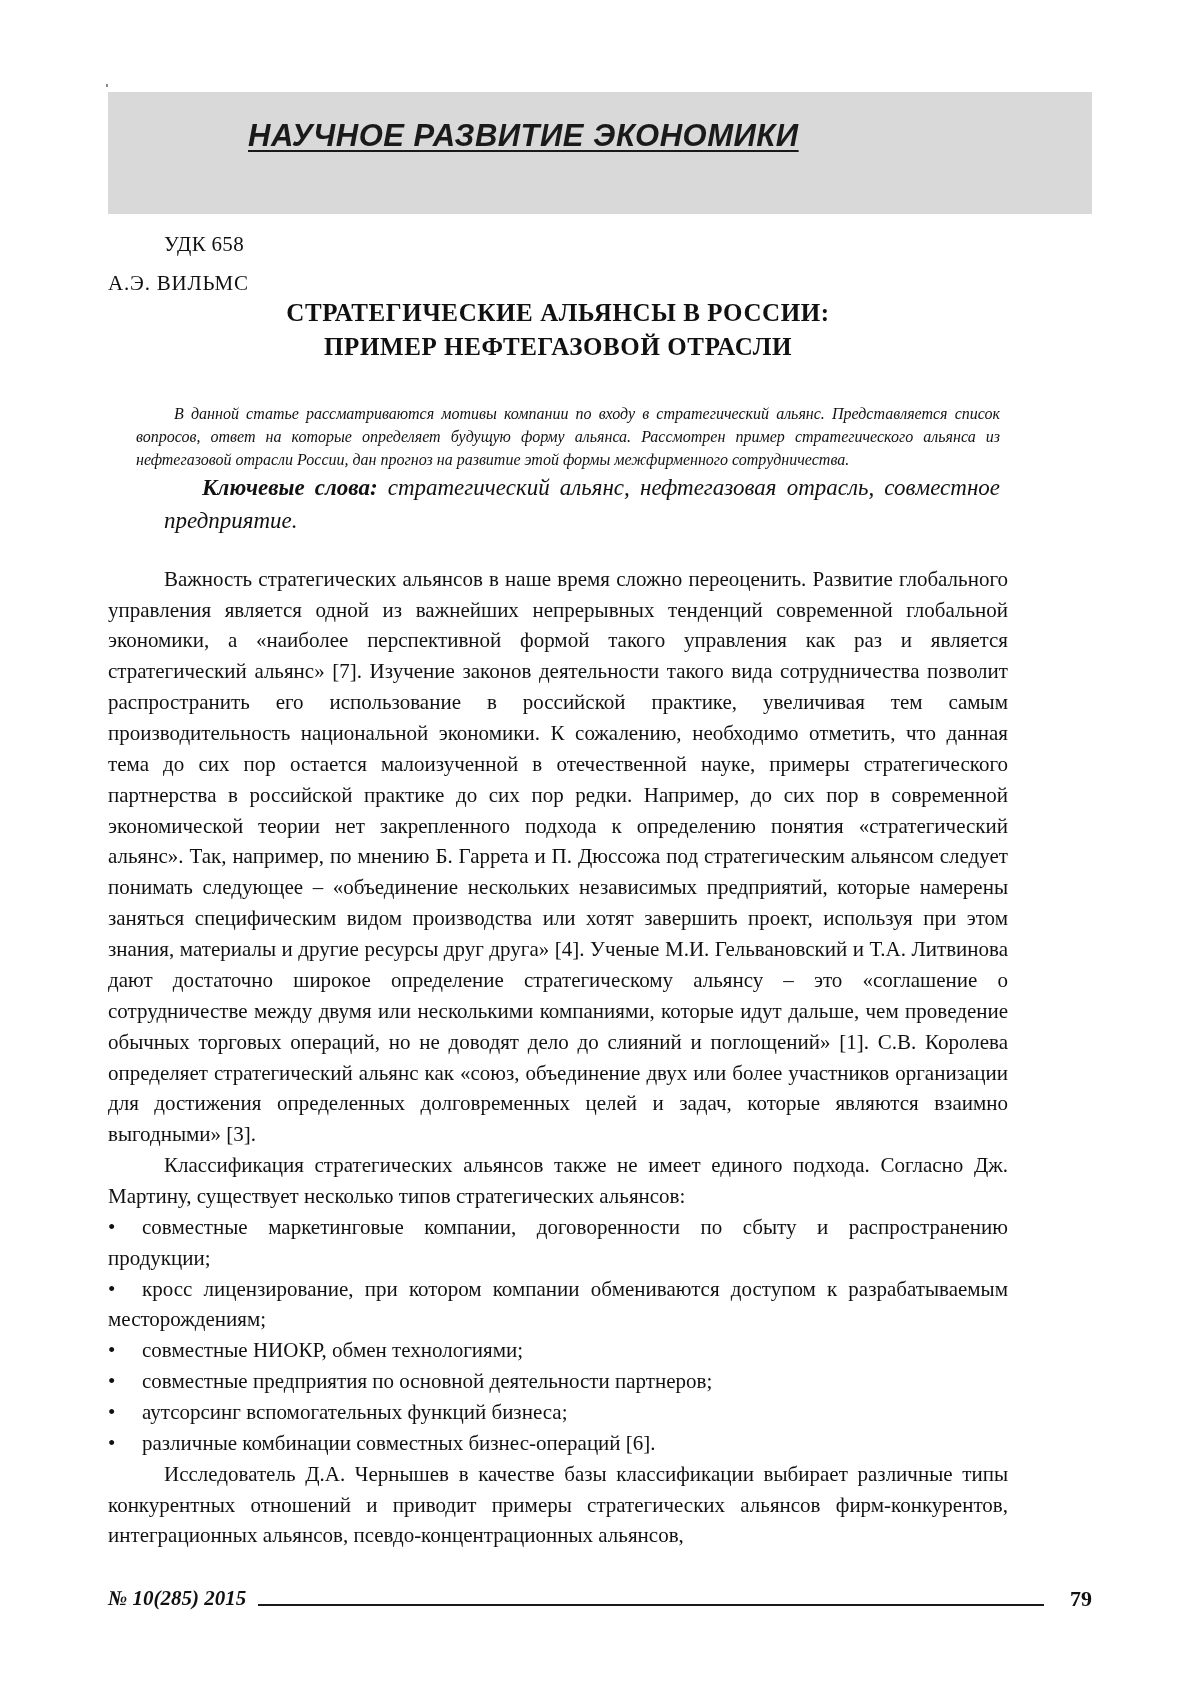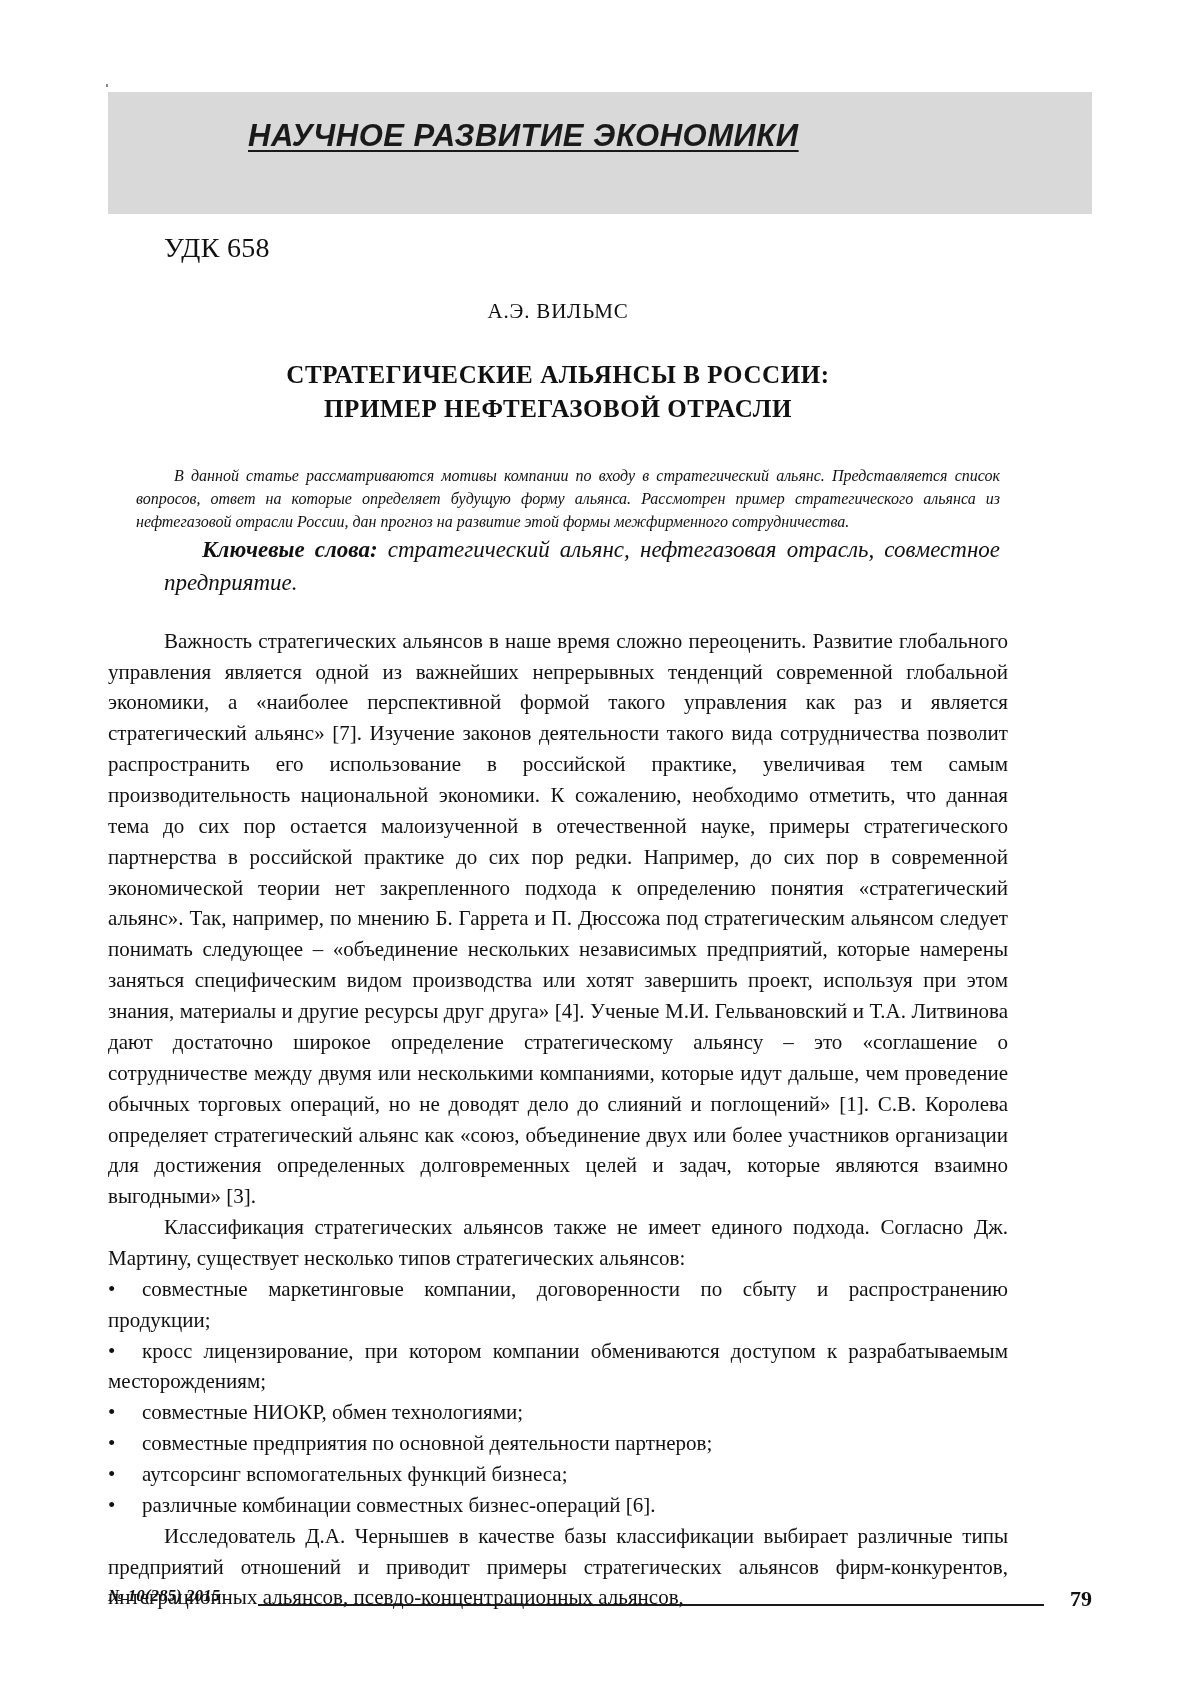--- a/index.html
+++ b/index.html
@@ -58,31 +58,30 @@
 
   
   .content {
     position: absolute;
     left: 108px;
     top: 232px;
     width: 900px;
   }
 
   .udk {
-    font-size: 28px;
+    font-size: 21px;
     margin-left: 56px;
-    margin-bottom: 35px;
+    margin-bottom: 14px;
     letter-spacing: 0.3px;
   }
 
   .author {
-    text-align: center;
+    text-align: left;
     font-size: 21px;
     letter-spacing: 0.8px;
-    margin-bottom: 34px;
   }
 
   .title {
     text-align: center;
     font-weight: bold;
     font-size: 25px;
     letter-spacing: 0.6px;
     line-height: 1.35;
     margin-bottom: 38px;
   }
@@ -162,21 +161,21 @@
     top: 1586px;
     width: 984px;
     height: 40px;
   }
   .footer-left {
     position: absolute;
     left: 0;
     top: 0;
     font-weight: bold;
     font-style: italic;
-    font-size: 17px;
+    font-size: 21px;
   }
   .footer-rule {
     position: absolute;
     left: 150px;
     right: 48px;
     top: 18px;
     border-bottom: 2px solid #1a1a1a;
   }
   .footer-right {
     position: absolute;
@@ -233,21 +232,21 @@
 
       <ul class="bullets">
         <li class="bi"><span>совместные маркетинговые компании, договоренности по сбыту и распространению продукции;</span></li>
         <li class="bi"><span>кросс лицензирование, при котором компании обмениваются доступом к разрабатываемым месторождениям;</span></li>
         <li class="bi"><span>совместные НИОКР, обмен технологиями;</span></li>
         <li class="bi"><span>совместные предприятия по основной деятельности партнеров;</span></li>
         <li class="bi"><span>аутсорсинг вспомогательных функций бизнеса;</span></li>
         <li class="bi"><span>различные комбинации совместных бизнес-операций [6].</span></li>
       </ul>
 
-      <p>Исследователь Д.А. Чернышев в качестве базы классификации выбирает различные типы предприятий отношений и приводит примеры стратегических альянсов фирм-конкурентов, интеграционных альянсов, псевдо-концентрационных альянсов,</p>
+      <p>Исследователь Д.А. Чернышев в качестве базы классификации выбирает различные типы конкурентных отношений и приводит примеры стратегических альянсов фирм-конкурентов, интеграционных альянсов, псевдо-концентрационных альянсов,</p>
     </div>
   </div>
 
   <div class="footer">
     <div class="footer-left">№ 10(285) 2015</div>
     <div class="footer-rule"></div>
     <div class="footer-right">79</div>
   </div>
 
 </div>

